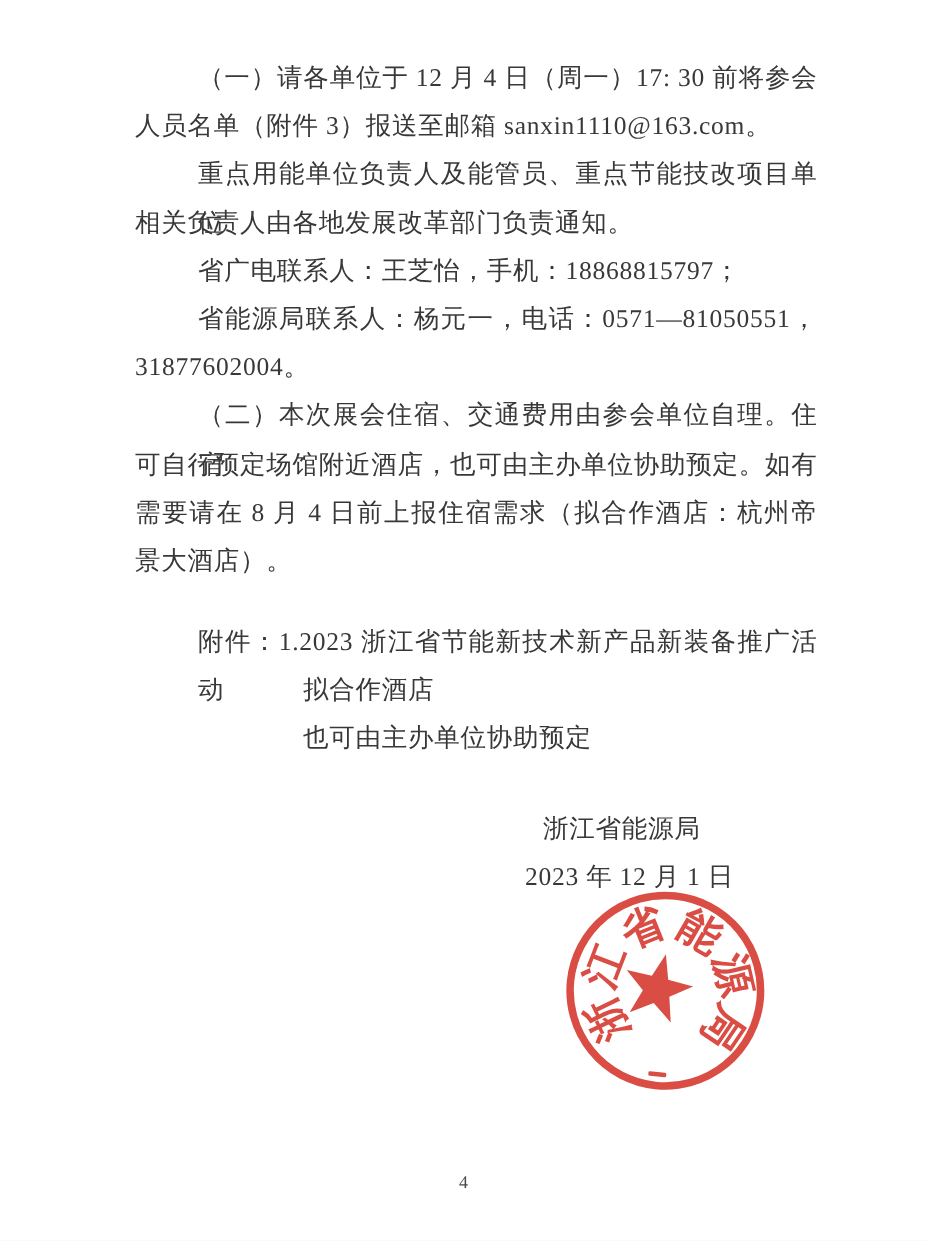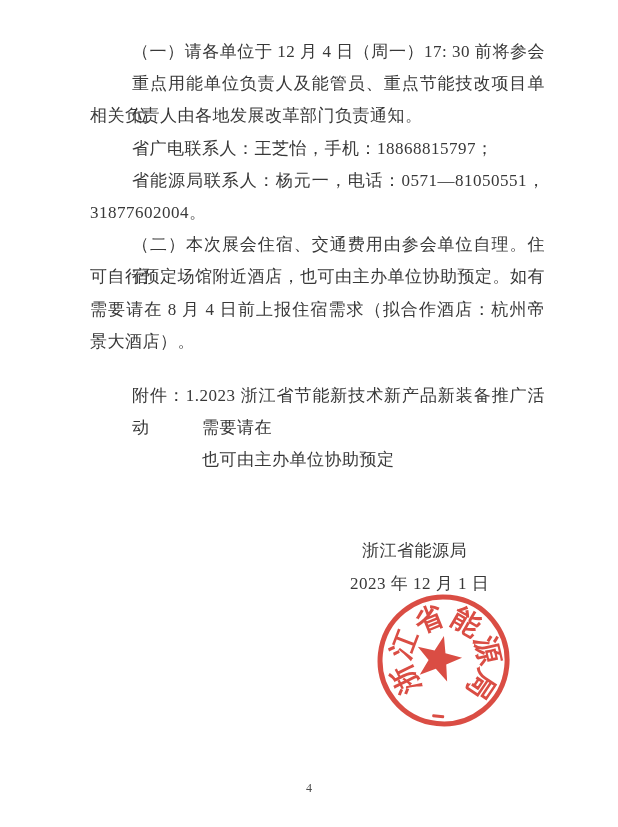--- a/index.html
+++ b/index.html
@@ -27,21 +27,21 @@
   }
   .jf{
     white-space:normal;
     text-align:justify;
     text-align-last:justify;
   }
   .ind-first{padding-left:42px;}
   .ind-a{padding-left:95px;}
   .ind-b{padding-left:112px;}
   .attach-block{margin-top:22px;}
-  .sig-block{margin-top:59px;}
+  .sig-block{margin-top:28px;}
   .sig-org{padding-left:272px;}
   .sig-date{padding-left:260px;}
   .seal{
     position:absolute;
     left:374px;top:591px;
     width:140px;height:140px;
     mix-blend-mode:multiply;
     opacity:.9;
   }
   .seal text{
@@ -58,33 +58,34 @@
     letter-spacing:0;
   }
 </style>
 </head>
 <body>
 
 <div class="page">
 
   <div class="textcol">
     <div class="ln ind-first jf">（一）请各单位于 12 月 4 日（周一）17: 30 前将参会</div>
+    <div class="ln">人员名单（附件 3）报送至邮箱 sanxin1110@163.com。</div>
     <div class="ln ind-first jf">重点用能单位负责人及能管员、重点节能技改项目单位</div>
     <div class="ln">相关负责人由各地发展改革部门负责通知。</div>
     <div class="ln ind-first">省广电联系人：王芝怡，手机：18868815797；</div>
     <div class="ln ind-first jf">省能源局联系人：杨元一，电话：0571—81050551，</div>
     <div class="ln">31877602004。</div>
     <div class="ln ind-first jf">（二）本次展会住宿、交通费用由参会单位自理。住宿</div>
     <div class="ln jf">可自行预定场馆附近酒店，也可由主办单位协助预定。如有</div>
     <div class="ln jf">需要请在 8 月 4 日前上报住宿需求（拟合作酒店：杭州帝</div>
     <div class="ln">景大酒店）。</div>
 
     <div class="attach-block">
       <div class="ln ind-first jf">附件：1.2023 浙江省节能新技术新产品新装备推广活动</div>
-      <div class="ln ind-b">需要请在</div>
+      <div class="ln ind-b">拟合作酒店</div>
       <div class="ln ind-b">也可由主办单位协助预定</div>
     </div>
 
     <div class="sig-block">
       <div class="ln sig-org">浙江省能源局</div>
       <div class="ln sig-date">2023 年 12 月 1 日</div>
     </div>
   </div>
 
   <svg class="seal" viewBox="0 0 140 140" aria-hidden="true">

